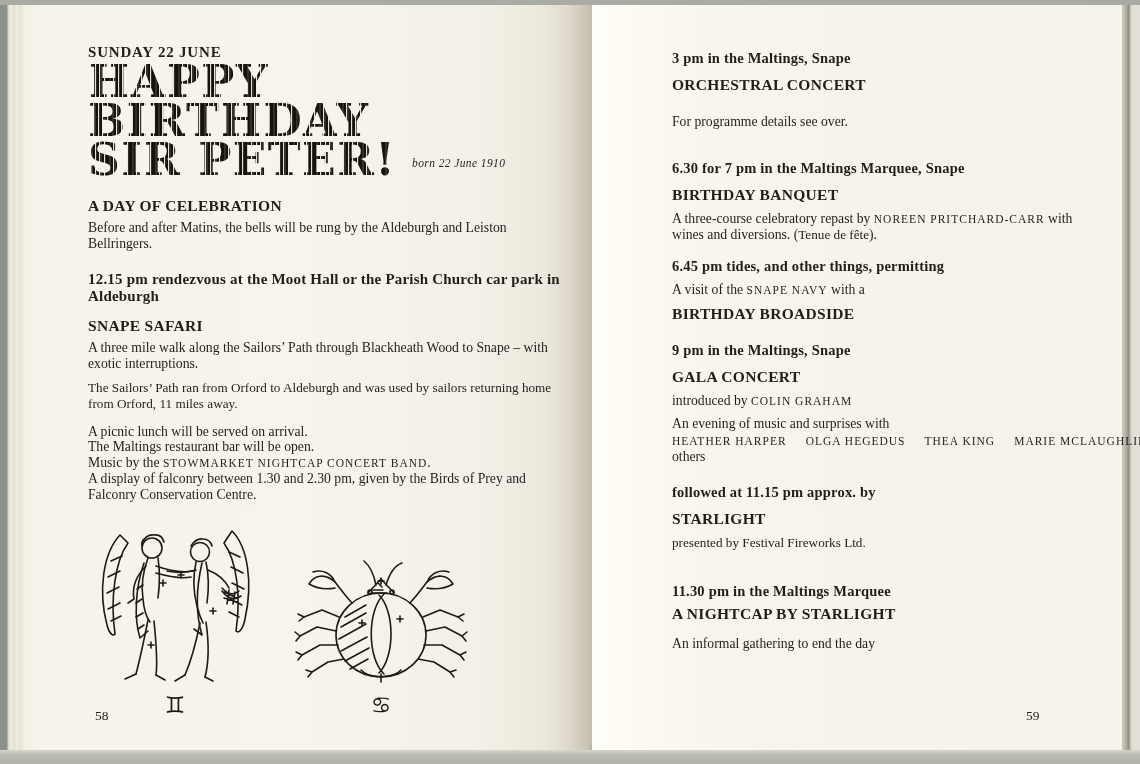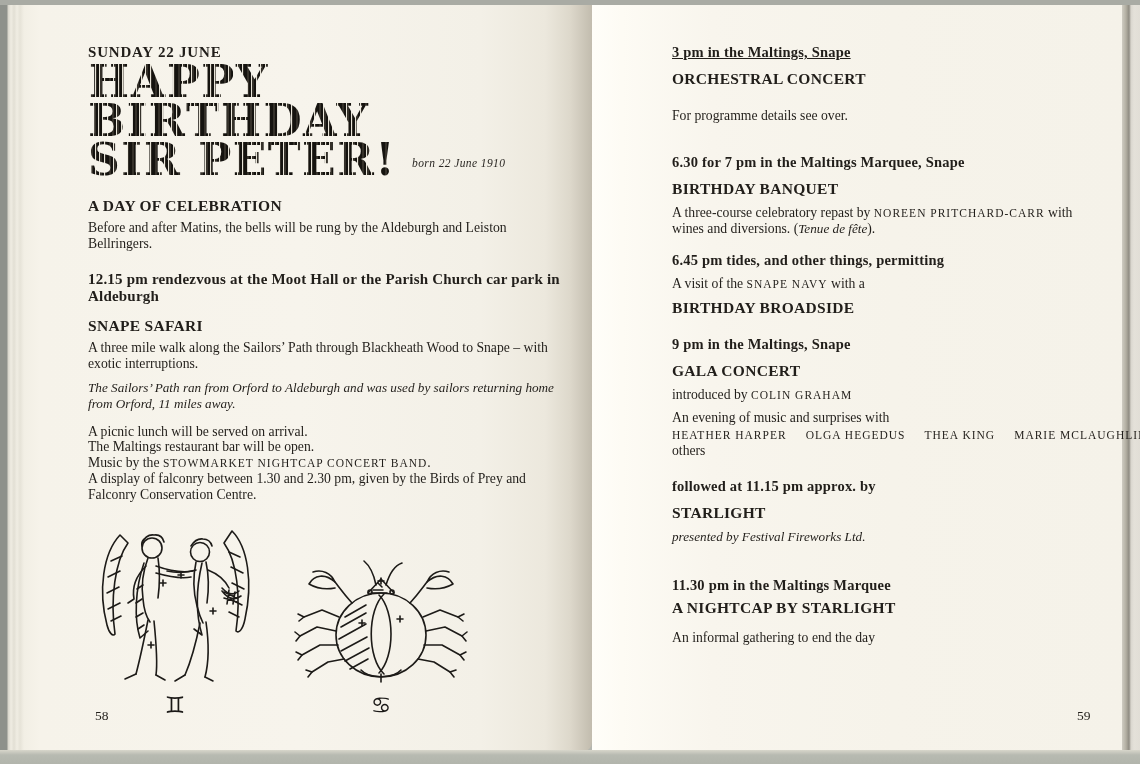--- a/index.html
+++ b/index.html
@@ -47,40 +47,40 @@
         #15130f 0px, #15130f 2.2px, #e8e4d8 2.2px, #e8e4d8 3px, #35312a 3px, #35312a 4.6px);
       -webkit-background-clip:text; background-clip:text;
       -webkit-text-fill-color:transparent;
     }
   }
   .born { font-style:italic; font-weight:400; font-size:11.5px; letter-spacing:.4px;
     margin-left:16px; color:#2a2723; vertical-align:8px; font-family:"Liberation Serif",serif; }
   .h2 { font-weight:700; font-size:15.5px; letter-spacing:.3px; }
   .time { font-weight:700; font-size:14.5px; letter-spacing:.2px; }
   .body { font-size:13.7px; line-height:15.6px; }
-  .it { font-style:italic; font-size:13.2px; line-height:15.6px; }
+  .it { font-size:13.2px; line-height:15.6px; }
   .sc { font-size:11.5px; letter-spacing:1px; }
   .artists { font-size:13.7px; line-height:16.6px; }
   .artists .artist { font-size:11.5px; letter-spacing:1px; margin-right:19px; white-space:nowrap; }
   .artists .artist:last-child { margin-right:5px; }
   .lc-celeb-h { margin-top:14px; }
   .lc-celeb-b { margin-top:5px; }
   .lc-rdv { margin-top:20px; font-size:15px; line-height:17px; }
   .lc-safari-h { margin-top:12px; }
   .lc-safari-b { margin-top:5px; }
   .lc-safari-n { margin-top:9px; }
   .lc-picnic { margin-top:12px; }
   .figures { margin-top:16px; display:flex; align-items:flex-end; gap:34px; padding-left:2px; }
   .fig { display:flex; flex-direction:column; align-items:center; }
   .zsym { font-family:"DejaVu Sans", sans-serif; font-size:23px; font-weight:700; margin-top:3px; color:#1a1816; }
   svg.woodcut { stroke:#1d1b18; fill:none; stroke-width:1.6; stroke-linecap:round; stroke-linejoin:round; }
 
   
   .rc .time { display:block; }
-  .rc-orc-t { margin-top:4px;text-decoration:underline; }
+  .rc-orc-t { margin-top:10px; }
   .rc-orc-h { margin-top:9px; }
   .rc-orc-b { margin-top:20px; }
   .rc-ban-t { margin-top:30px; }
   .rc-ban-h { margin-top:9px; }
   .rc-ban-b { margin-top:7px; }
   .rc-ban-n { margin-top:9px; }
   .rc-tide-t { margin-top:15px; }
   .rc-visit { margin-top:7px; }
   .rc-broad-h { margin-top:7px; }
   .rc-gala-t { margin-top:19px; }
@@ -89,21 +89,21 @@
   .rc-artists { margin-top:6px; }
   .rc-foll-t { margin-top:18px; }
   .rc-fire-h { margin-top:9px; }
   .rc-fire-n { margin-top:7px; }
   .rc-night-t { margin-top:33px; }
   .rc-night-h { margin-top:5px; }
   .rc-night-b { margin-top:13px; }
 
   .page-num { position:absolute; top:708px; font-size:13.5px; }
   .pn-left { left:95px; }
-  .pn-right { left:1077px; }
+  .pn-right { left:1026px; }
 </style>
 </head>
 <body>
 
 <div class="scan">
   <div class="page-left"></div>
   <div class="page-right"></div>
   <div class="fore-edge"></div>
   <div class="strip-top"></div>
   <div class="strip-bottom"></div>

